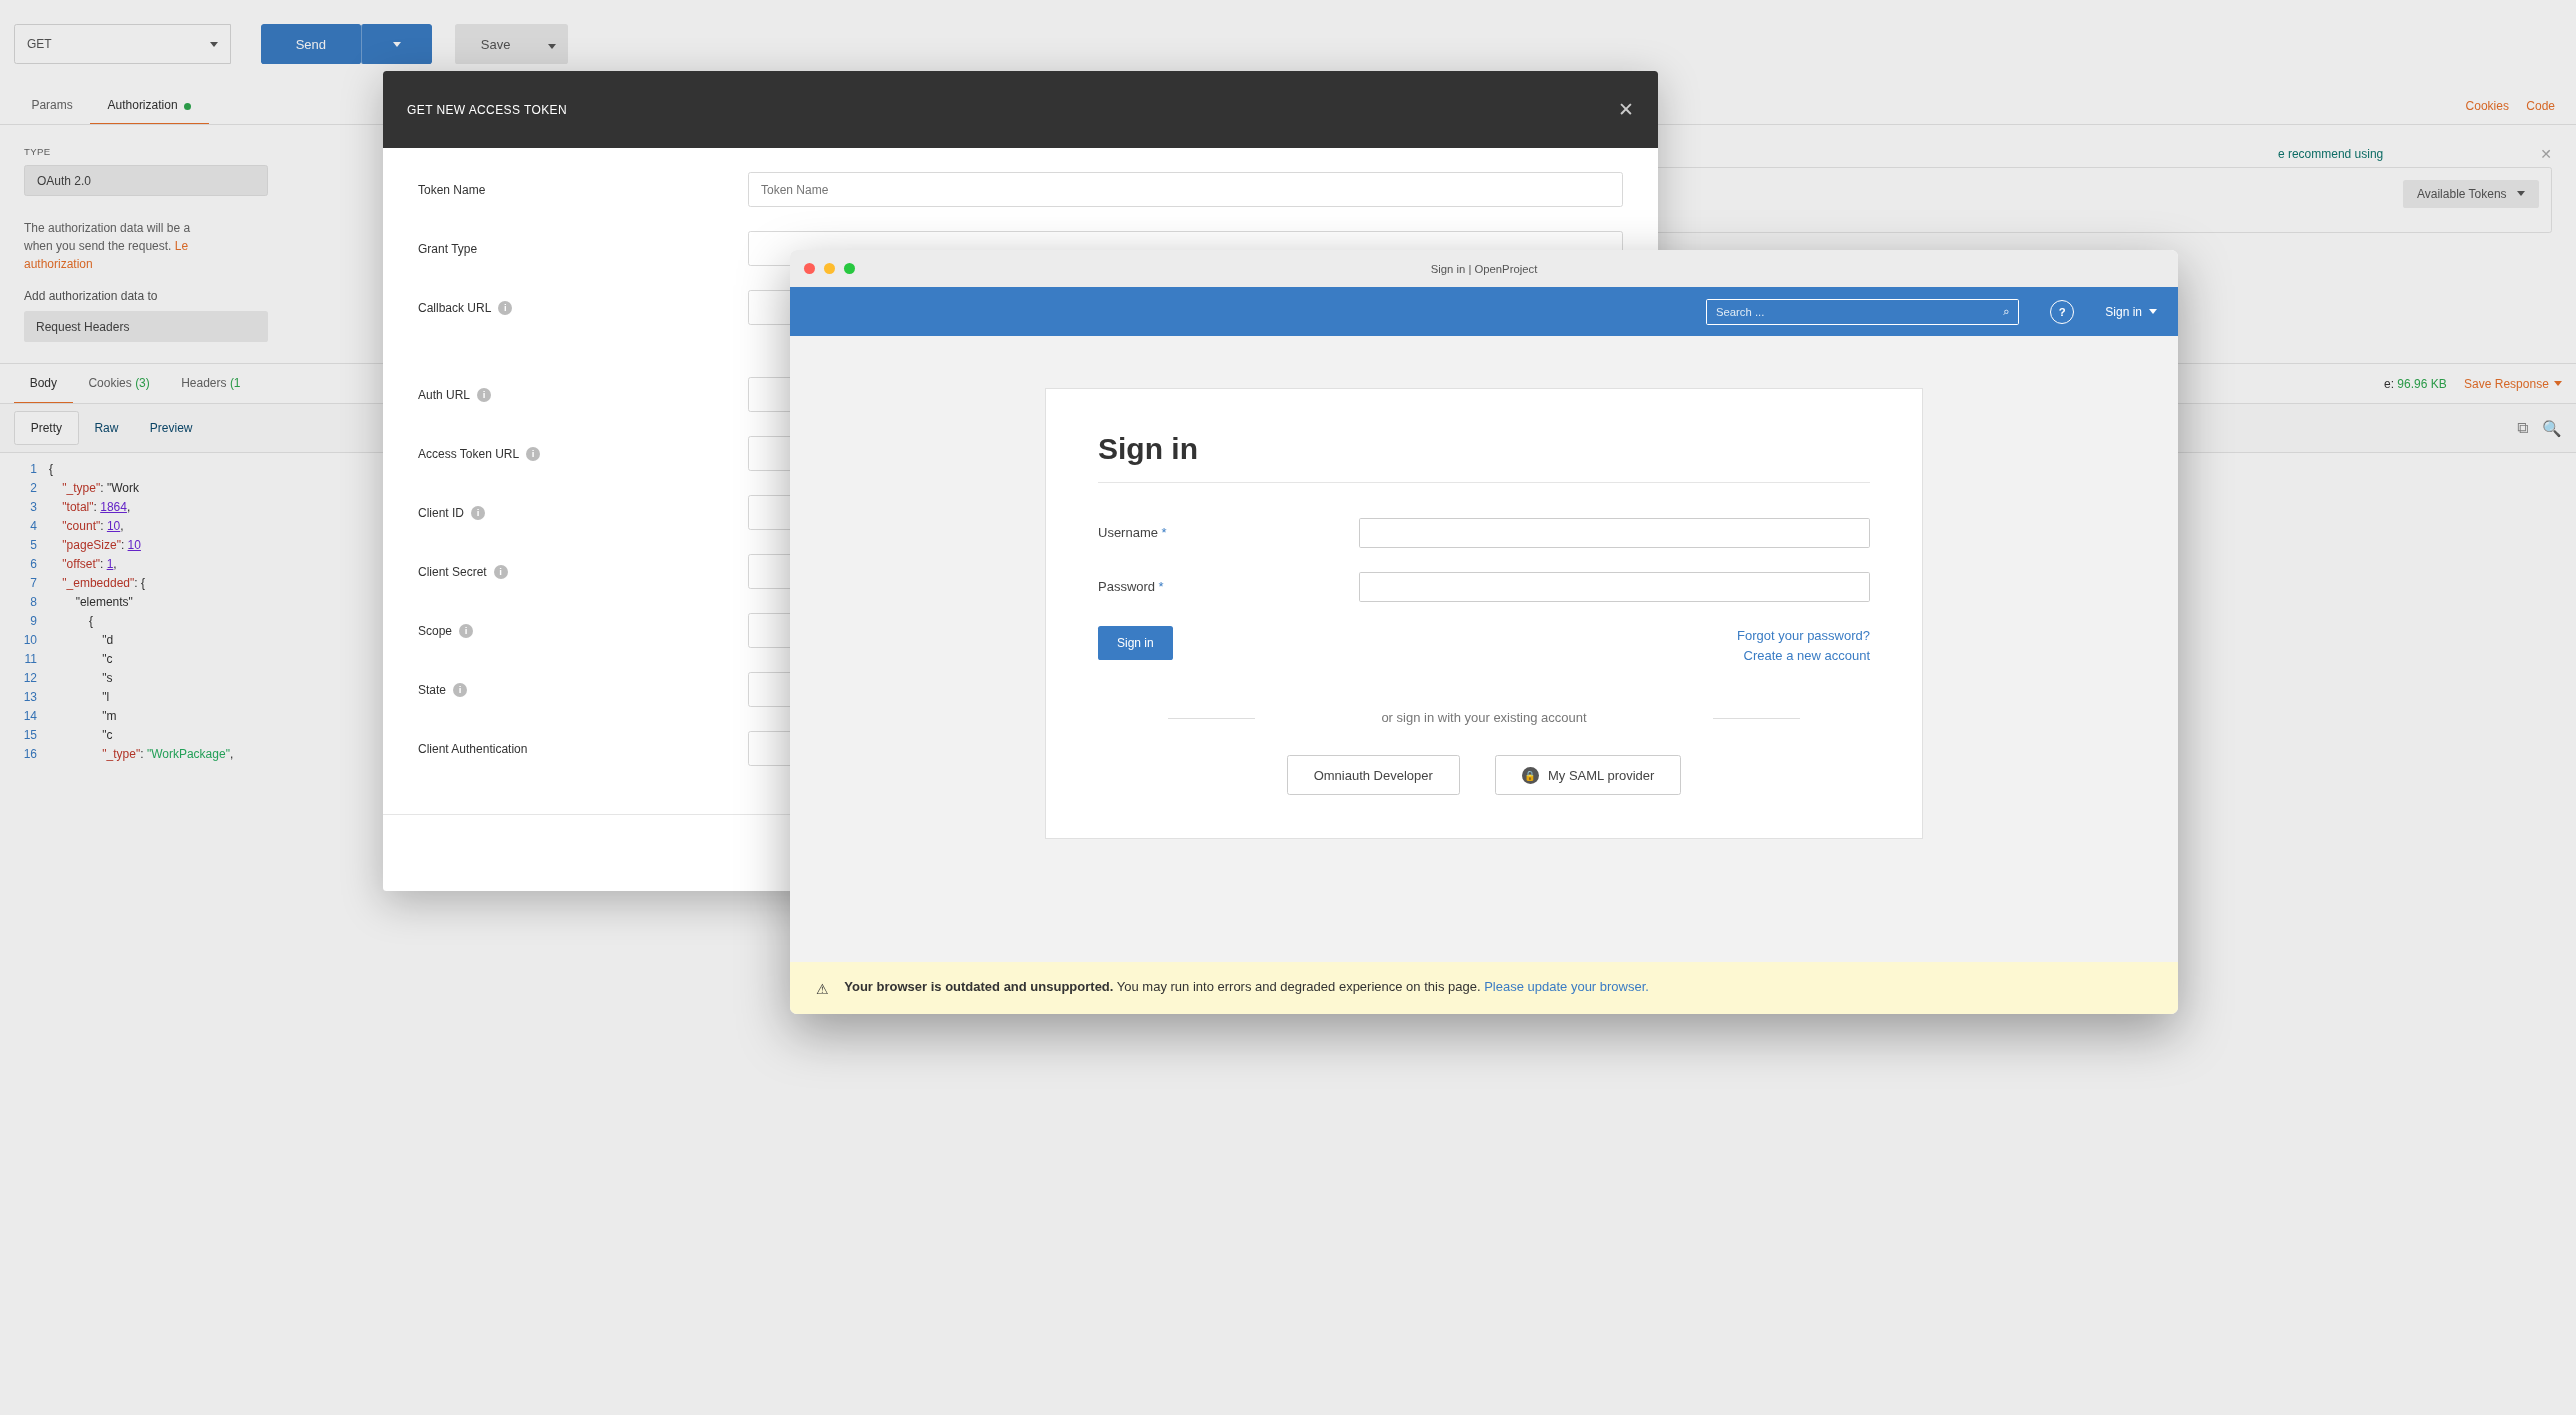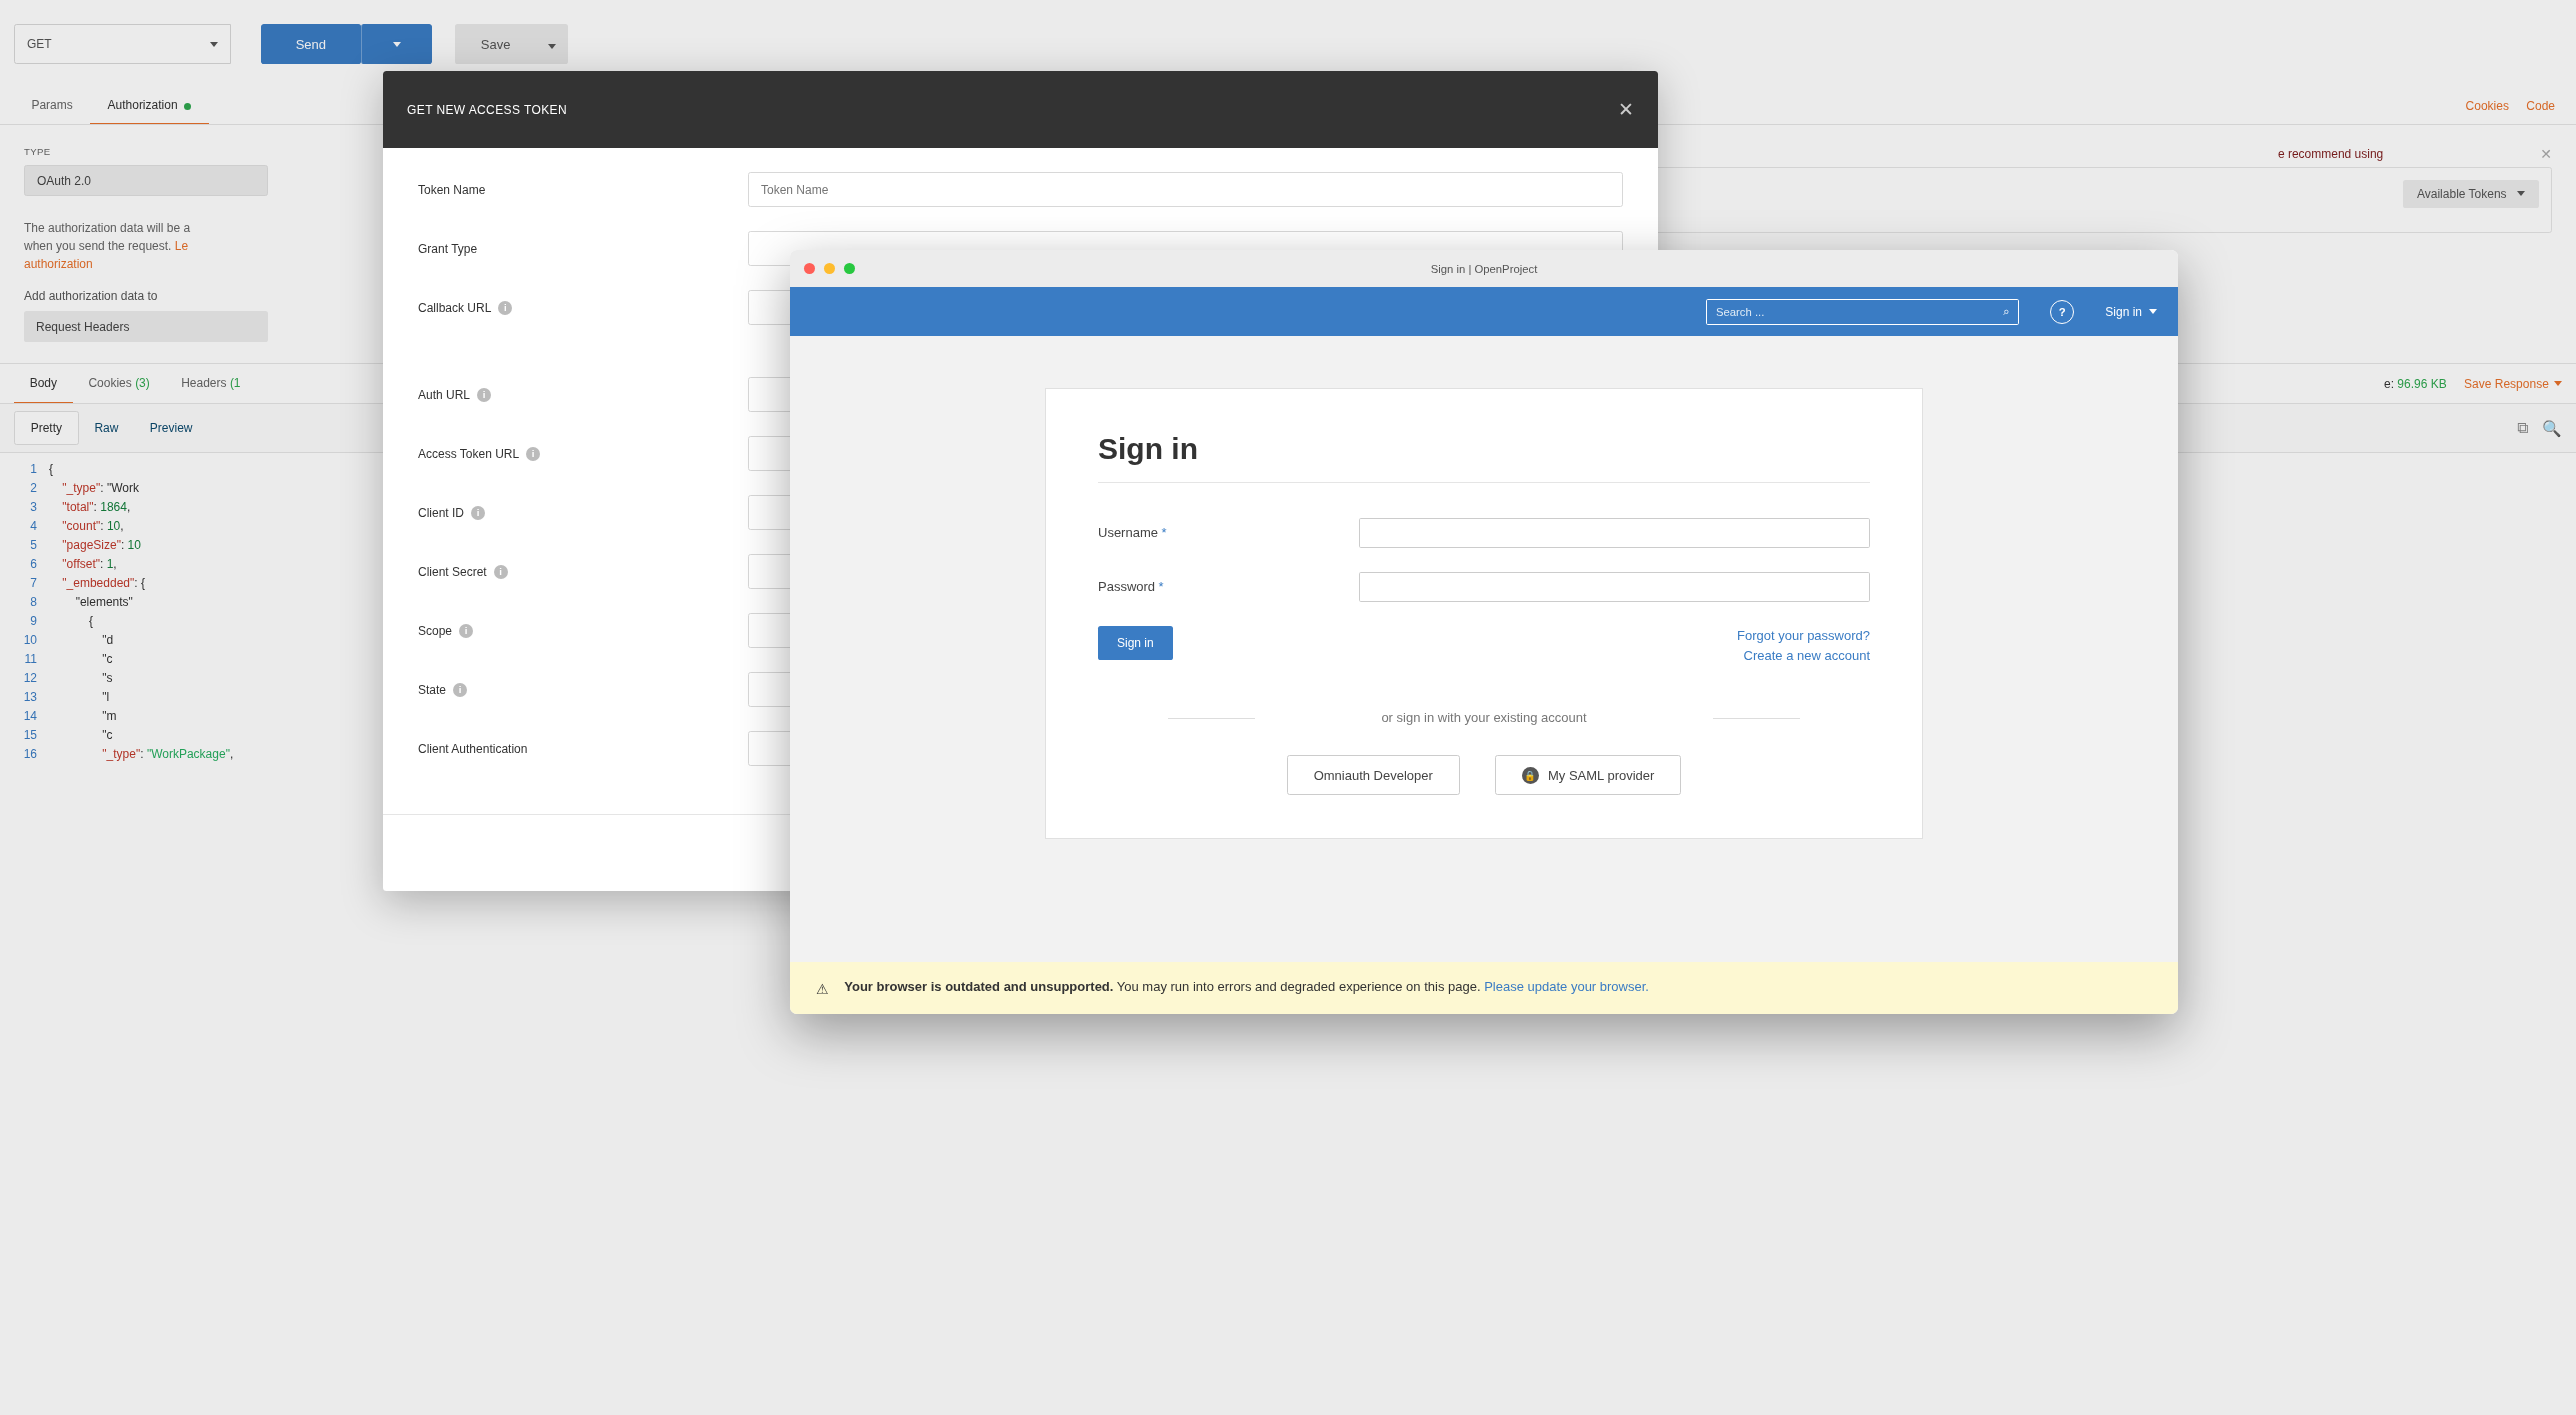--- a/index.html
+++ b/index.html
@@ -31,21 +31,21 @@
 .auth-right { flex: 1; }
 .type-label { text-transform: uppercase; font-size: 9.6px; color: #666; letter-spacing: 0.4px; }
 .type-select { margin-top: 8.7px; width: 244px; height: 31px; background: #ececec; border: 0.9px solid #e0e0e0; display: flex; align-items: center; padding: 0 12px; color: #444; font-size: 12px; border-radius: 2.6px;}
 .auth-desc { margin-top: 22.6px; font-size: 12px; color: #666; line-height: 1.5; }
 .auth-desc a { color: #e8702a; text-decoration: none; }
 .add-auth-label { margin-top: 15.7px; font-size: 12px; color: #555;}
 .req-headers { margin-top: 8.7px; width: 244px; height: 31px; background: #ececec; display: flex; align-items: center; padding: 0 12px; color: #444; font-size: 12px; border-radius:2.6px; }
 .avail-tokens { float: right; background: #ececec; padding: 7px 14px; border-radius: 2.6px; font-size: 12px; color: #555; display: flex; align-items: center; gap: 10.4px; }
 .auth-right-inner { border: 0.9px solid #e5e5e5; height: 66px; margin-top: 5.2px; display: flex; justify-content: flex-end; align-items: flex-start; padding: 12px; border-radius: 2.6px;}
 .dismiss-x { color: #aaa; font-size: 14px; cursor: pointer; }
-.banner-text { color: #7f1d1d; font-size: 12px; }
+.banner-text { color: #0f766e; font-size: 12px; }
 
 .auth-right-row1 { display: flex; align-items: center; justify-content: space-between; }
 
 
 .resp-tabs { display: flex; align-items: center; padding: 0 14px; border-top: 0.9px solid #e5e5e5; border-bottom: 0.9px solid #e5e5e5; }
 .resp-tabs .tab { padding: 12px 15.7px; }
 .resp-right { margin-left: auto; display: flex; align-items: center; gap: 17.4px; font-size: 12px; }
 .size-val { color: #2fa84f; }
 .save-resp { color: #e8702a; display: flex; align-items: center; gap: 5.2px; }
 
@@ -55,21 +55,21 @@
 .bt-btn.active { background: #fff; border: 0.9px solid #e0e0e0; border-radius: 2.6px; color: #333;}
 .bt-right { margin-left: auto; display: flex; gap: 14px; color: #888; }
 
 
 .code-area { font-family: "SFMono-Regular", Consolas, monospace; font-size: 12px; padding: 7px 0; display: flex; }
 .gutter { width: 49px; text-align: right; color: #3a7cc4; padding-right: 12px; line-height: 19px; }
 .gutter div { color: #3a7cc4; }
 .code { line-height: 19px; white-space: pre; }
 .k { color: #c0392b; } 
 .s { color: #27ae60; } 
-.n { color: #15803d; }
+.n { color: #6d28d9; text-decoration: underline; }
 
 
 .overlay { position: absolute; inset: 0; background: rgba(0,0,0,0.08); }
 .modal-oauth { position: absolute; left: 383px; top: 71px; width: 1275px; background: #fff; box-shadow: 0 10.4px 42px rgba(0,0,0,.25); border-radius: 3.5px; }
 .modal-header { background: #333; color: #fff; padding: 27px 24px; display: flex; align-items: center; border-radius: 3.5px 3.5px 0 0;}
 .modal-header .title { font-size: 12px; letter-spacing: 0.4px; }
 .modal-header .close { margin-left: auto; font-size: 19px; cursor: pointer; color: #ccc;}
 .modal-body { padding: 24px 35px; }
 .form-row { display: flex; align-items: center; margin-bottom: 24px; }
 .form-label { width: 330px; font-size: 12px; color: #333; display: flex; align-items: center; gap: 7px;}

